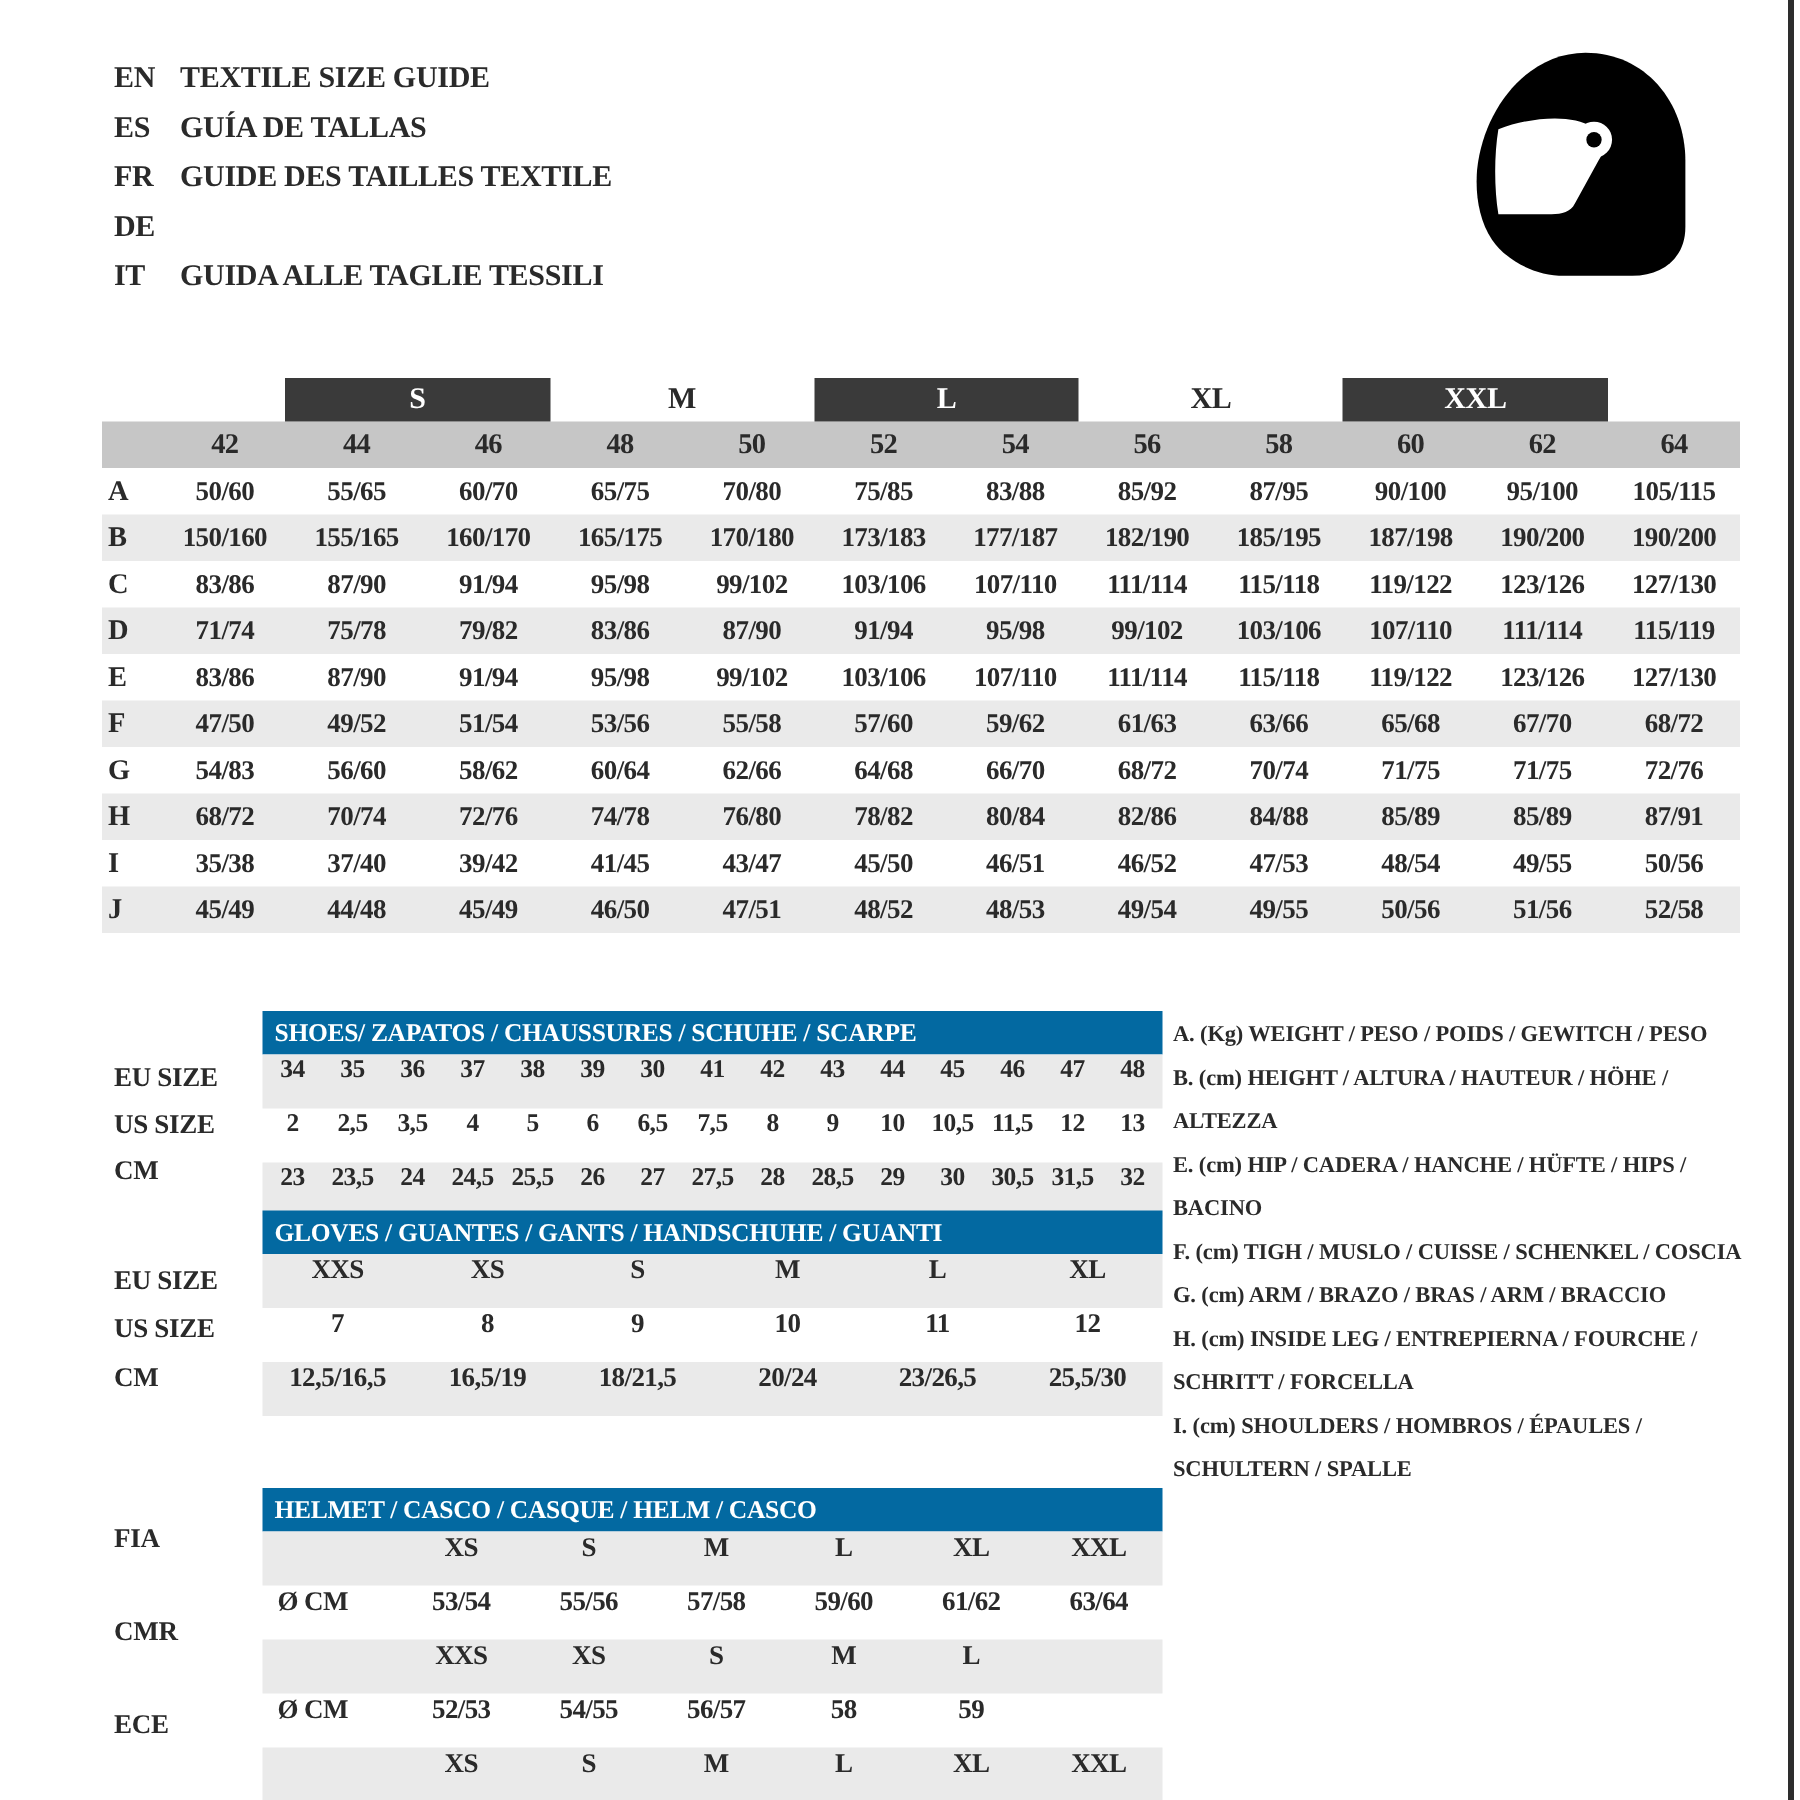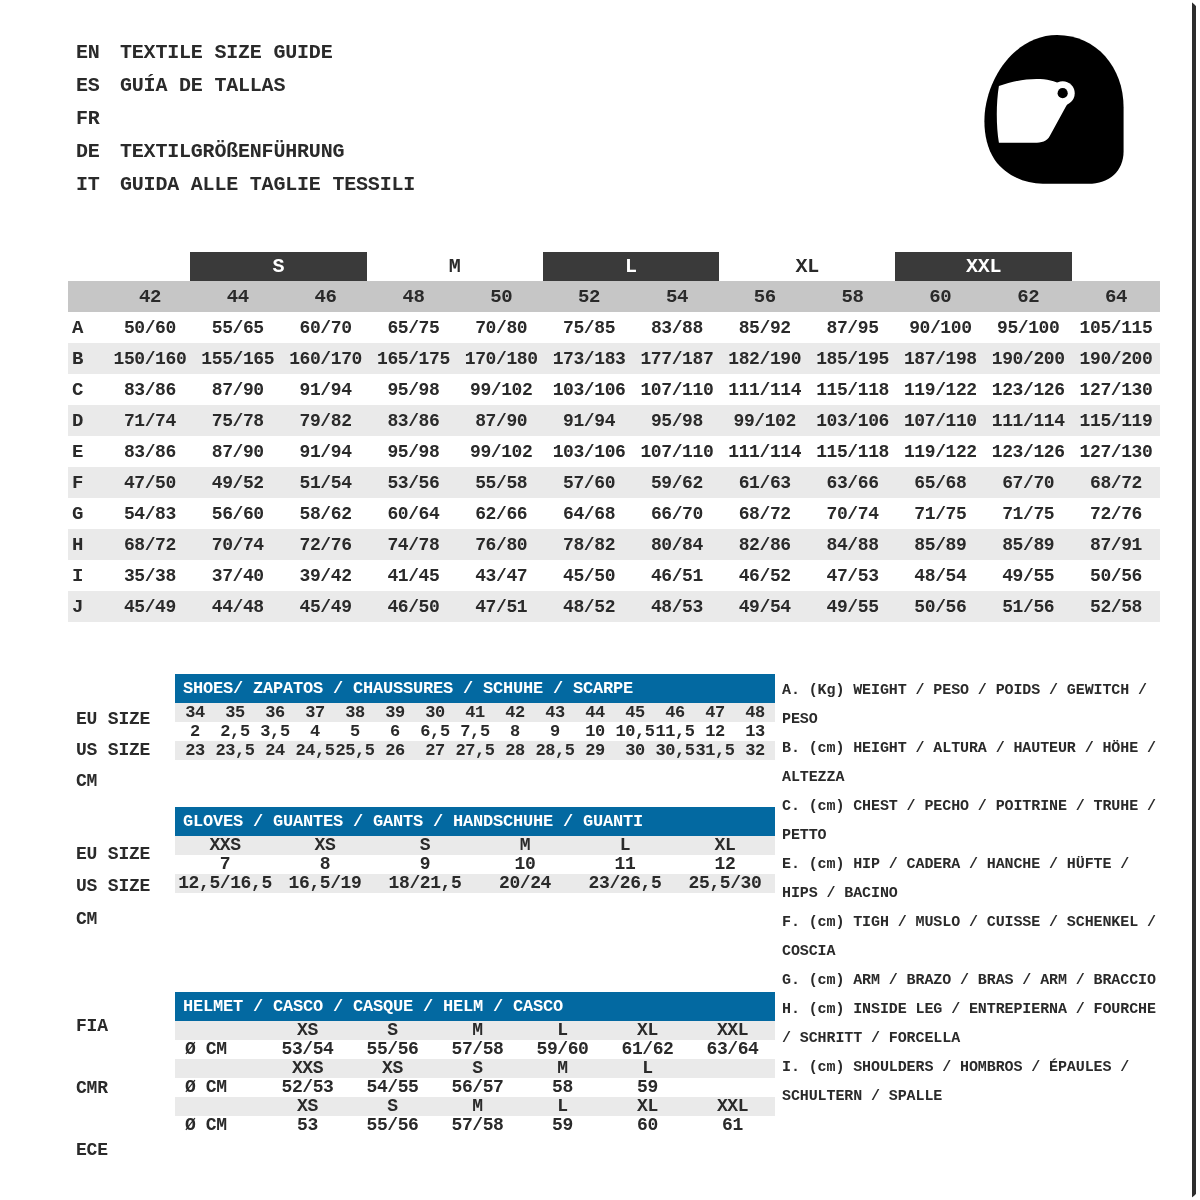--- a/index.html
+++ b/index.html
@@ -1,17 +1,17 @@
 <!DOCTYPE html>
 <html><head>
 <meta charset="utf-8">
 <style>
   html,body{margin:0;padding:0;background:#fff}
   .page{position:relative;width:1200px;height:1200px;background:#ffffff;overflow:hidden;
-        font-family:Liberation Mono, monospace;font-weight:bold;color:#2a2a2a;border-radius:17px;}
+        font-family:Liberation Serif, serif;font-weight:bold;color:#2a2a2a;}
 
   
   .lang{position:absolute;left:76px;top:36px}
   .lang-row{display:flex;font-size:20px;line-height:33px;letter-spacing:-0.2px}
   .lang-code{width:44px;flex:none}
 
   
   .helmet-wrap{position:absolute;left:972px;top:28px;width:170px;height:170px}
 
   .right-border{position:absolute;left:1192px;top:0;width:4px;height:1200px;background:#2d2d2d}
@@ -26,21 +26,21 @@
   .mrow{display:flex;height:31px;align-items:center;text-align:center;font-size:18px;letter-spacing:-0.4px}
   .mrow .let{width:34px;flex:none;text-align:left;padding-left:4px;font-size:19px}
   .mrow .c{flex:1;min-width:0}
   .numbers{background:#c6c6c6;font-size:19px}
   .stripe{background:#eaeaea}
 
   
   .sect{position:absolute;left:175px;width:600px}
   .sect-head{height:29px;background:#0369a1;color:#fff;display:flex;align-items:center;
              padding-left:8px;font-size:17px;letter-spacing:-0.2px;white-space:nowrap}
-  .srow{display:flex;height:19px;align-items:flex-end;text-align:center;font-size:18px;letter-spacing:-0.4px}
+  .srow{display:flex;height:36px;align-items:flex-start;text-align:center;font-size:18px;letter-spacing:-0.4px}
   .srow .c{flex:1;min-width:0}
   .srow.small{font-size:17px}
   .hunit{width:80px;flex:none;text-align:left;padding-left:10px}
 
   .side-label{position:absolute;left:76px;height:31px;display:flex;align-items:center;
               font-size:18px;letter-spacing:-0.2px;white-space:nowrap}
 
   
   .legend{position:absolute;left:782px;top:676px;width:385px}
   .legend-item{font-size:15px;line-height:29px;letter-spacing:-0.1px}
@@ -54,24 +54,24 @@
     <div class="lang-row">
       <span class="lang-code">EN</span>
       <span>TEXTILE SIZE GUIDE</span>
     </div>
     <div class="lang-row">
       <span class="lang-code">ES</span>
       <span>GUÍA DE TALLAS</span>
     </div>
     <div class="lang-row">
       <span class="lang-code">FR</span>
+      <span>GUIDE DES TAILLES TEXTILE</span>
     </div>
     <div class="lang-row">
       <span class="lang-code">DE</span>
-      <span>TEXTILGRÖßENFÜHRUNG</span>
     </div>
     <div class="lang-row">
       <span class="lang-code">IT</span>
       <span>GUIDA ALLE TAGLIE TESSILI</span>
     </div>
   </div>
 
   <div class="helmet-wrap">
     <svg width="170" height="170" viewBox="0 0 120 120" aria-hidden="true">
       <path fill="#000000" d="M60 5 C88 5 107 28 107 56 L107 87 C107 101 97 110 82 110 L50 110 C36 110 23 103 16 93 C10 84 8 72 9 60 C12 31 33 5 60 5 Z"></path>
@@ -413,21 +413,20 @@
         </div>
       </div>
   </div>
   <div class="side-label" style="top:1010px">FIA</div>
   <div class="side-label" style="top:1072px">CMR</div>
   <div class="side-label" style="top:1134px">ECE</div>
 
   <div class="legend" id="legend">
       <div class="legend-item">A. (Kg) WEIGHT / PESO / POIDS / GEWITCH / PESO</div>
       <div class="legend-item">B. (cm) HEIGHT / ALTURA / HAUTEUR / HÖHE / ALTEZZA</div>
-      <div class="legend-item">C. (cm) CHEST / PECHO / POITRINE / TRUHE / PETTO</div>
       <div class="legend-item">E. (cm) HIP / CADERA / HANCHE / HÜFTE / HIPS /  BACINO</div>
       <div class="legend-item">F. (cm) TIGH / MUSLO / CUISSE / SCHENKEL / COSCIA</div>
       <div class="legend-item">G. (cm) ARM / BRAZO / BRAS / ARM / BRACCIO</div>
       <div class="legend-item">H. (cm) INSIDE LEG / ENTREPIERNA / FOURCHE / SCHRITT / FORCELLA</div>
       <div class="legend-item">I.  (cm) SHOULDERS / HOMBROS / ÉPAULES / SCHULTERN / SPALLE</div>
     </div>
 
 </div>
 
 </body></html>

